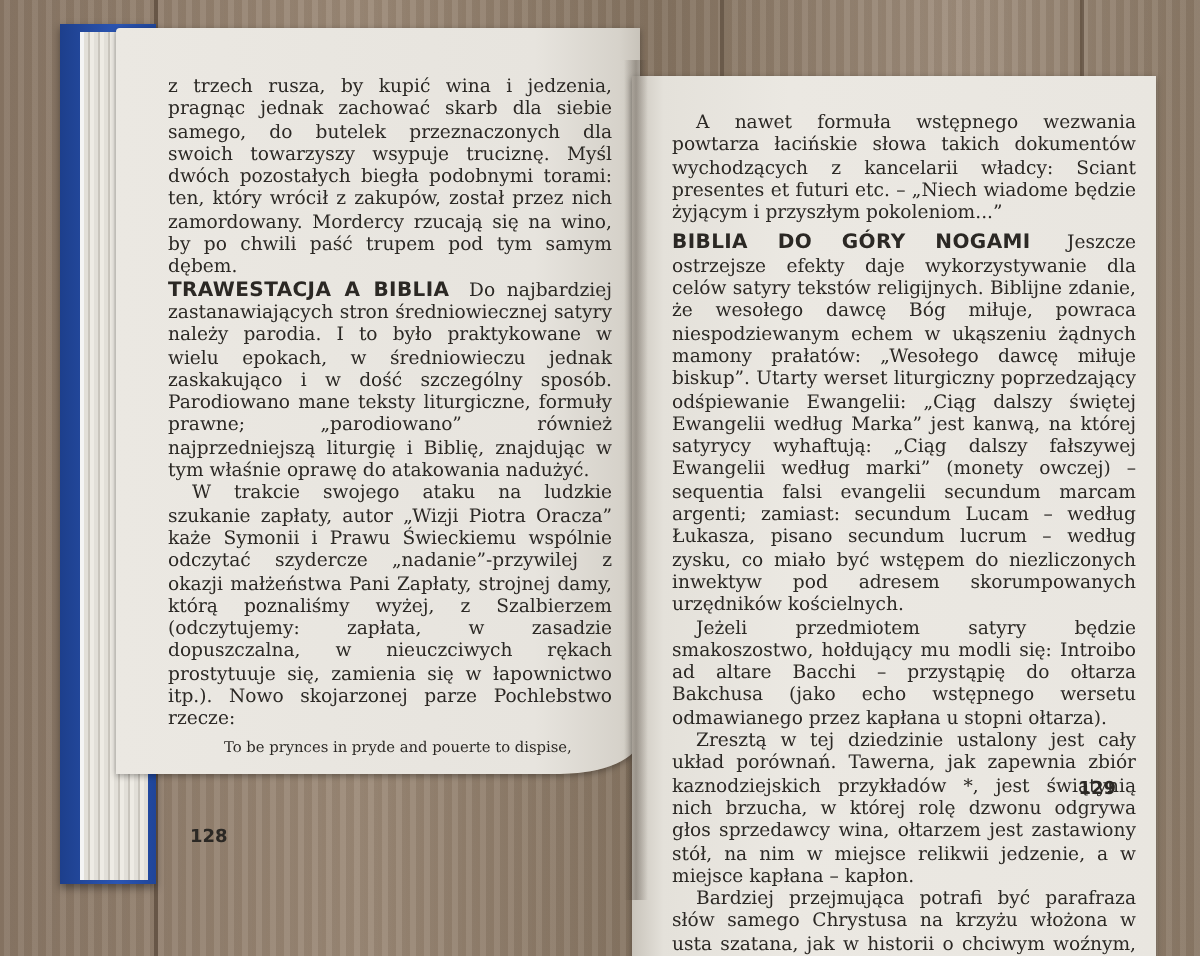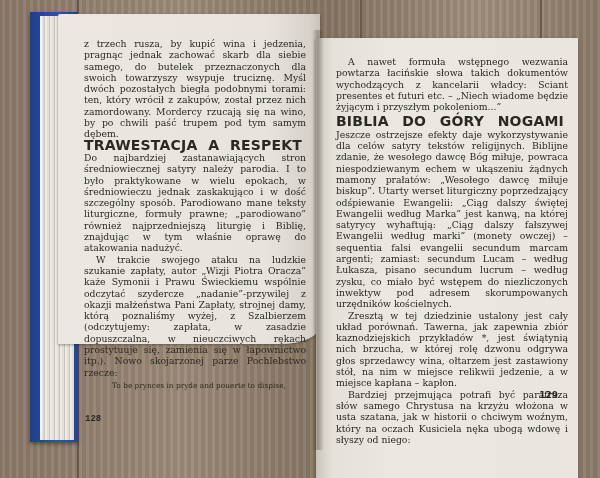--- a/index.html
+++ b/index.html
@@ -19,83 +19,84 @@
   .page-edges {
     position:absolute; left:40px; top:16px; width:32px; height:424px;
     background:repeating-linear-gradient(90deg,#e2dfd8 0 2px,#c9c5bd 2px 3px,#eeebe4 3px 5px);
     border-left:2px solid #f4f4f4;
   }
   .page {
     position:absolute; background:#e8e5df; color:#2b2824;
     box-shadow:0 1px 3px rgba(0,0,0,.35);
   }
   .page-left {
-    left:58px; top:14px; width:262px; height:330px;
+    left:58px; top:14px; width:262px; height:373px;
     border-radius:2px 0 40px 0 / 2px 0 18px 0;
     background:linear-gradient(90deg,#ebe8e2 0%,#e7e4de 80%,#d6d2ca 96%,#c8c3ba 100%);
   }
   .page-right {
     left:316px; top:38px; width:262px; height:446px;
     background:linear-gradient(90deg,#c9c4bb 0%,#e4e1da 6%,#ebe8e2 30%,#e9e6e0 100%);
   }
   .text-block { position:absolute; font-size:9.3px; line-height:11.3px; text-align:justify; }
   .page-left .text-block { left:84px; top:24px; width:222px; }
   .page-right .text-block { left:20px; top:18px; width:232px; }
   .page-left .text-block { left:26px; }
   p { margin:0; text-indent:12px; }
   p.noindent { text-indent:0; }
   .heading {
-    font-family:"DejaVu Sans", sans-serif; font-weight:bold; font-size:14px;
+    font-family:"DejaVu Sans", sans-serif; font-weight:bold; font-size:10px;
     letter-spacing:.2px; margin-right:4px;
   }
   .quote { font-size:7.4px; line-height:10px; margin:3px 0 3px 28px; }
   .page-num {
     position:absolute; font-family:"DejaVu Sans", sans-serif; font-weight:bold; font-size:9px;
   }
-  .page-left .page-num { left:27px; top:400px;font-family:Liberation Mono, monospace; }
+  .page-left .page-num { left:37px; top:400px; }
   .page-right .page-num { right:20px; top:352px; }
   .gutter {
     position:absolute; left:312px; top:30px; width:12px; height:420px;
     background:linear-gradient(90deg,rgba(0,0,0,0) 0%,rgba(60,50,40,.35) 50%,rgba(0,0,0,0) 100%);
   }
 </style>
 </head>
 <body>
 
 <div class="board-seam" style="left:77px"></div>
 <div class="board-seam" style="left:360px"></div>
 <div class="board-seam" style="left:540px"></div>
 
 <div class="cover"></div>
 <div class="page-edges"></div>
 
 <div class="page page-left">
   <div class="text-block">
     <p class="noindent">z trzech rusza, by kupić wina i jedzenia, pragnąc jednak zachować skarb dla siebie samego, do butelek przeznaczonych dla swoich towarzyszy wsypuje truciznę. Myśl dwóch pozostałych biegła podobnymi torami: ten, który wrócił z zakupów, został przez nich zamordowany. Mordercy rzucają się na wino, by po chwili paść trupem pod tym samym dębem.</p>
     <p class="noindent">
-      <span class="heading">TRAWESTACJA A RESPEKT</span>
+      <span class="heading">TRAWESTACJA A BIBLIA</span>
       <span>Do najbardziej zastanawiających stron średniowiecznej satyry należy parodia. I to było praktykowane w wielu epokach, w średniowieczu jednak zaskakująco i w dość szczególny sposób. Parodiowano mane teksty liturgiczne, formuły prawne; „parodiowano” również najprzedniejszą liturgię i Biblię, znajdując w tym właśnie oprawę do atakowania nadużyć.</span>
     </p>
     <p>W trakcie swojego ataku na ludzkie szukanie zapłaty, autor „Wizji Piotra Oracza” każe Symonii i Prawu Świeckiemu wspólnie odczytać szydercze „nadanie”-przywilej z okazji małżeństwa Pani Zapłaty, strojnej damy, którą poznaliśmy wyżej, z Szalbierzem (odczytujemy: zapłata, w zasadzie dopuszczalna, w nieuczciwych rękach prostytuuje się, zamienia się w łapownictwo itp.). Nowo skojarzonej parze Pochlebstwo rzecze:</p>
     <div class="quote">
       <div>To be prynces in pryde and pouerte to dispise,</div>
 
     </div>
 
   </div>
   <div class="page-num">128</div>
 </div>
 
 <div class="page page-right">
   <div class="text-block">
     <p>A nawet formuła wstępnego wezwania powtarza łacińskie słowa takich dokumentów wychodzących z kancelarii władcy: Sciant presentes et futuri etc. – „Niech wiadome będzie żyjącym i przyszłym pokoleniom...”</p>
     <p class="noindent" style="margin-top:4px">
       <span class="heading">BIBLIA DO GÓRY NOGAMI</span>
       <span>Jeszcze ostrzejsze efekty daje wykorzystywanie dla celów satyry tekstów religijnych. Biblijne zdanie, że wesołego dawcę Bóg miłuje, powraca niespodziewanym echem w ukąszeniu żądnych mamony prałatów: „Wesołego dawcę miłuje biskup”. Utarty werset liturgiczny poprzedzający odśpiewanie Ewangelii: „Ciąg dalszy świętej Ewangelii według Marka” jest kanwą, na której satyrycy wyhaftują: „Ciąg dalszy fałszywej Ewangelii według marki” (monety owczej) – sequentia falsi evangelii secundum marcam argenti; zamiast: secundum Lucam – według Łukasza, pisano secundum lucrum – według zysku, co miało być wstępem do niezliczonych inwektyw pod adresem skorumpowanych urzędników kościelnych.</span>
     </p>
+    <p>Jeżeli przedmiotem satyry będzie smakoszostwo, hołdujący mu modli się: Introibo ad altare Bacchi – przystąpię do ołtarza Bakchusa (jako echo wstępnego wersetu odmawianego przez kapłana u stopni ołtarza).</p>
     <p>Zresztą w tej dziedzinie ustalony jest cały układ porównań. Tawerna, jak zapewnia zbiór kaznodziejskich przykładów *, jest świątynią nich brzucha, w której rolę dzwonu odgrywa głos sprzedawcy wina, ołtarzem jest zastawiony stół, na nim w miejsce relikwii jedzenie, a w miejsce kapłana – kapłon.</p>
     <p>Bardziej przejmująca potrafi być parafraza słów samego Chrystusa na krzyżu włożona w usta szatana, jak w historii o chciwym woźnym, który na oczach Kusiciela nęka ubogą wdowę i słyszy od niego:</p>
 
   </div>
   <div class="page-num">129</div>
 </div>
 
 <div class="gutter"></div>
 
 </body></html>

